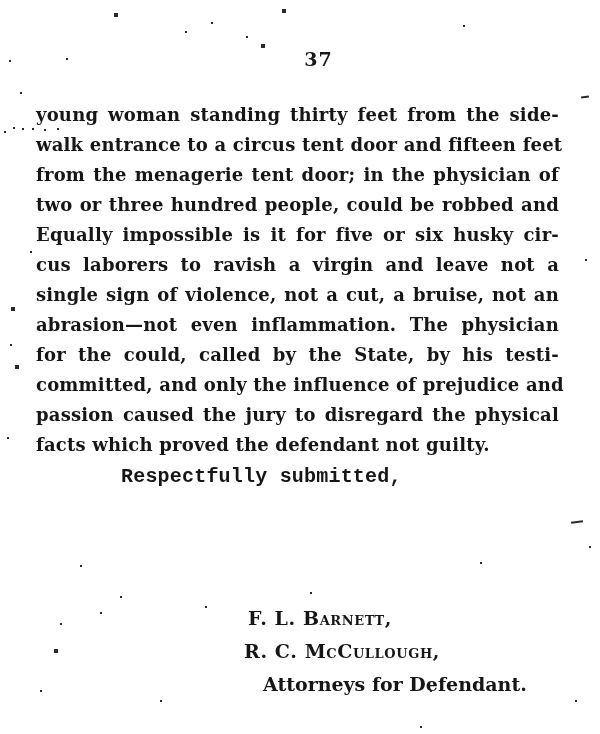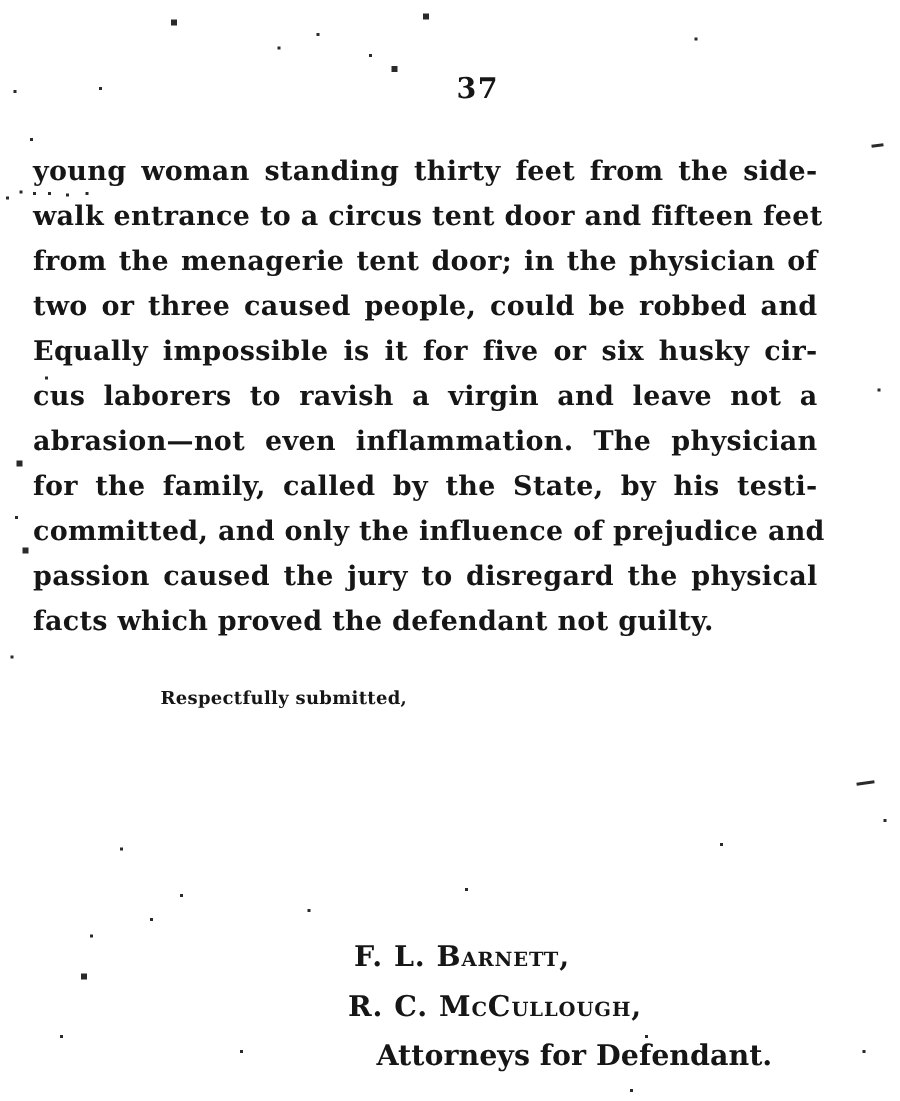--- a/index.html
+++ b/index.html
@@ -19,21 +19,21 @@
     top: 48px;
     left: 0;
     width: 100%;
     text-align: center;
     font-size: 19px;
     font-weight: bold;
     letter-spacing: 1px;
   }
   .body-text {
     position: absolute;
-    left: 22px;
+    left: 36px;
     top: 100px;
     width: 523px;
     font-size: 18px;
     font-weight: bold;
     letter-spacing: 0.2px;
   }
   .line {
     height: 30px;
     line-height: 30px;
     text-align: justify;
@@ -41,31 +41,31 @@
     white-space: nowrap;
   }
   .line.no-justify {
     text-align: right;
     text-align-last: left;
   }
   .closing {
     height: 30px;
     line-height: 30px;
     padding-left: 85px;
-    margin-top: 20px;
-    font-size: 12px;
+    margin-top: 2px;
+    font-size: 20px;
     font-weight: bold;
+    font-family: Liberation Mono, monospace;
   }
   .signatures {
     position: absolute;
-    left: 232px;
+    left: 244px;
     top: 602px;
     font-size: 19px;
     font-weight: bold;
-    margin-top: 20px;
   }
   .sig-line { height: 33px; line-height: 33px; white-space: nowrap; }
   .sig-indent-small { padding-left: 4px; }
   .sig-indent-title { padding-left: 19px; }
   .small-caps { font-variant: small-caps; letter-spacing: 0.6px; }
   
   .noise {
     position: absolute;
     top: 0; left: 0;
     width: 2px; height: 2px;
@@ -97,25 +97,26 @@
 <body>
 
 <div class="page">
 
   <div class="page-number">37</div>
 
   <div class="body-text">
     <div class="line">young woman standing thirty feet from the side-</div>
     <div class="line">walk entrance to a circus tent door and fifteen feet</div>
     <div class="line">from the menagerie tent door; in the physician of</div>
-    <div class="line">two or three caused people, could be robbed and</div>
+    <div class="line">two or three hundred people, could be robbed and</div>
     <div class="line">Equally impossible is it for five or six husky cir-</div>
     <div class="line">cus laborers to ravish a virgin and leave not a</div>
+    <div class="line">single sign of violence, not a cut, a bruise, not an</div>
     <div class="line">abrasion—not even inflammation.  The physician</div>
-    <div class="line">for the family, called by the State, by his testi-</div>
+    <div class="line">for the could, called by the State, by his testi-</div>
     <div class="line">committed, and only the influence of prejudice and</div>
     <div class="line">passion caused the jury to disregard the physical</div>
     <div class="line no-justify">facts which proved the defendant not guilty.</div>
     <div class="closing">Respectfully submitted,</div>
   </div>
 
   <div class="signatures">
     <div class="sig-line sig-indent-small small-caps">F. L. Barnett,</div>
     <div class="sig-line small-caps">R. C. McCullough,</div>
     <div class="sig-line sig-indent-title">Attorneys for Defendant.</div>

